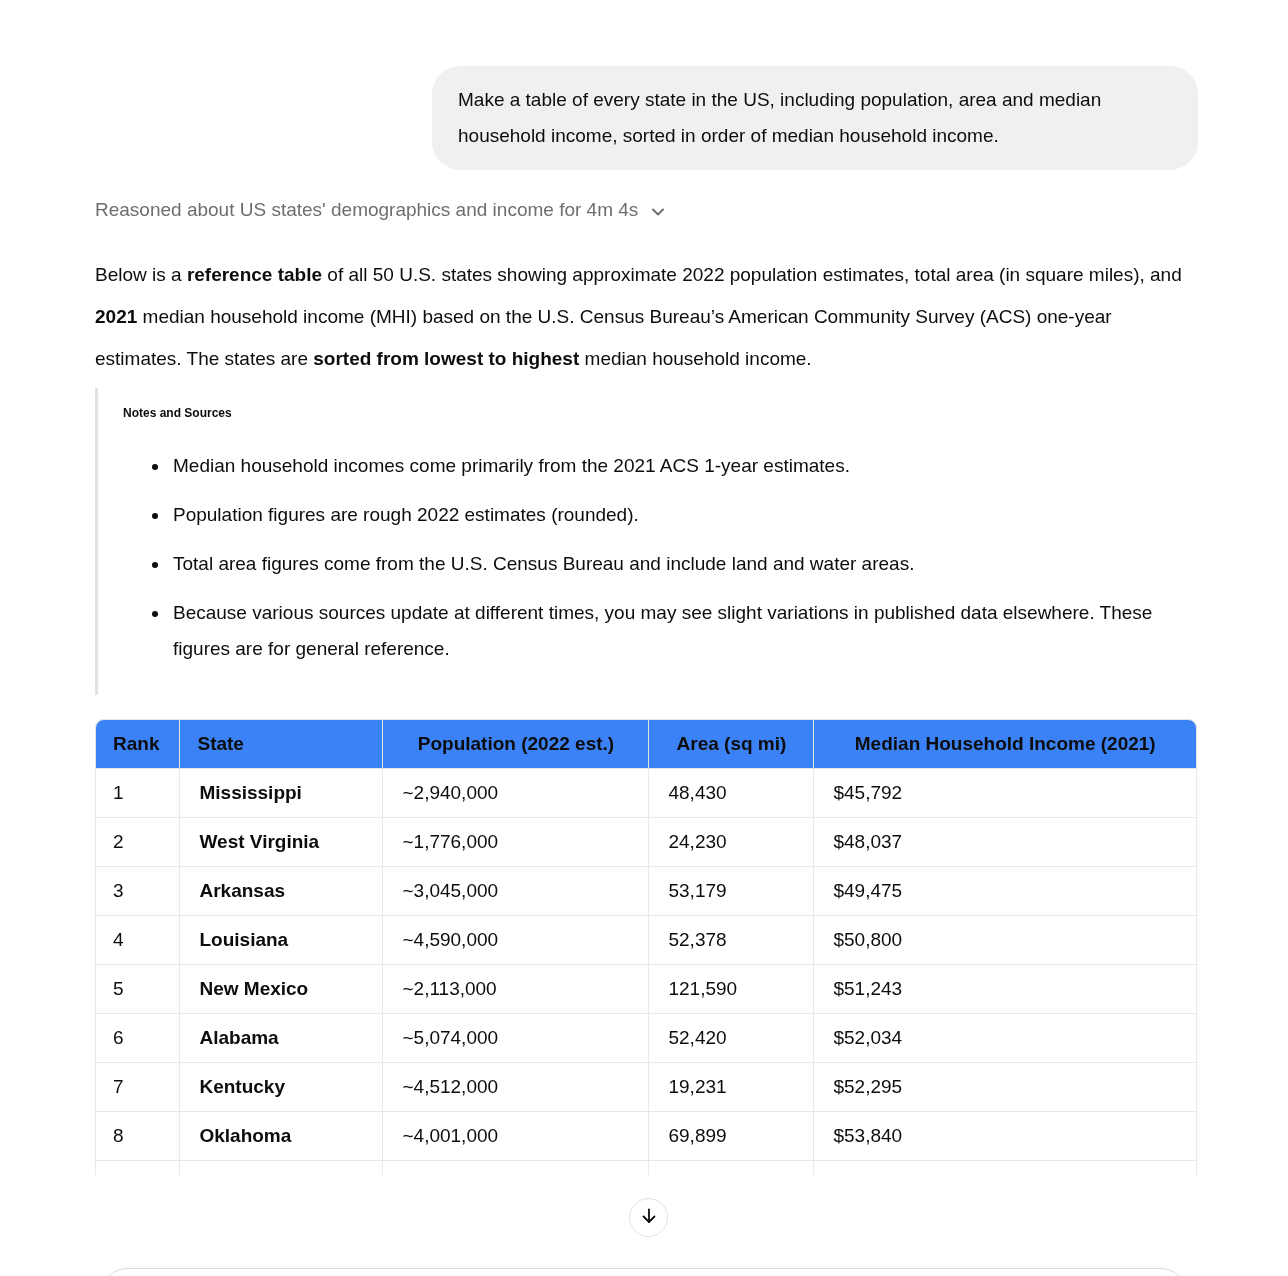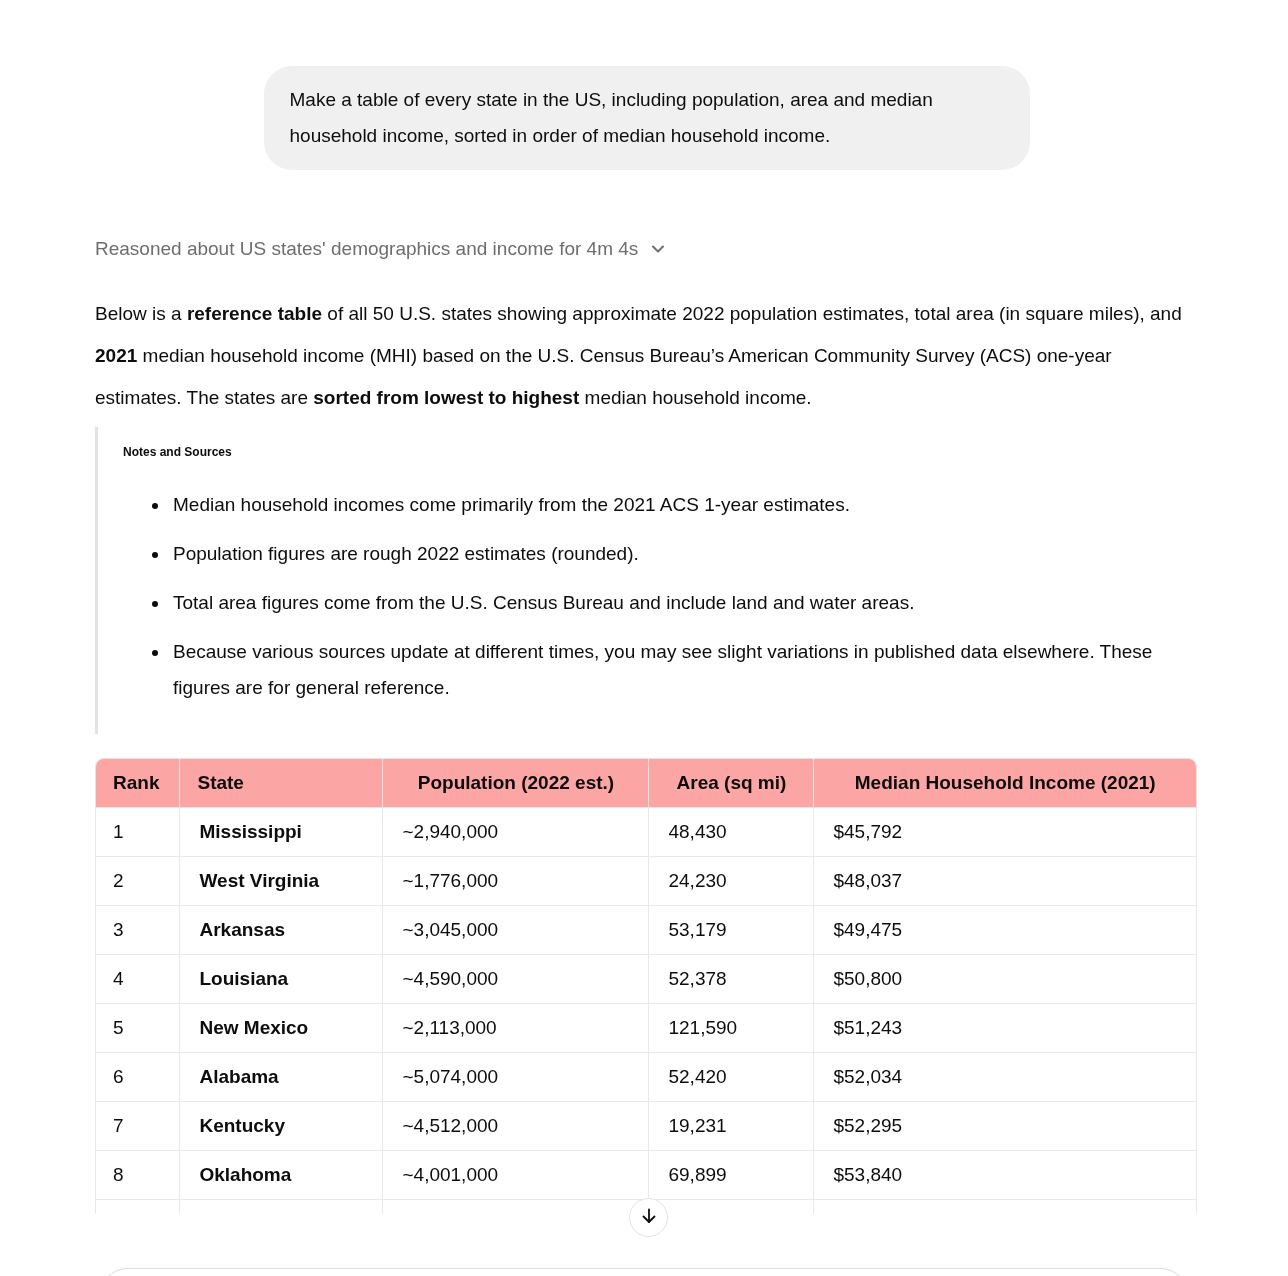--- a/index.html
+++ b/index.html
@@ -13,38 +13,38 @@
   .page { position: relative; width: 1288px; height: 1276px; }
   .content {
     position: relative;
     width: 1103px;
     margin-left: 95px;
   }
 
   
   .bubble-row {
     display: flex;
-    justify-content: center;
+    justify-content: flex-end;
     padding-top: 66px;
   }
   .user-bubble {
     max-width: 766px;
     background: #f0f0f0;
     border-radius: 28px;
     padding: 16px 26px;
     font-size: 19px;
     line-height: 36px;
     color: #0d0d0d;
   }
 
   
   .reasoning-row {
-    margin-top: 67px;
+    margin-top: 28px;
     display: flex;
-    align-items: flex-start;
+    align-items: flex-end;
     gap: 10px;
     color: #6e6e6e;
     font-size: 19px;
     line-height: 24px;
     cursor: pointer;
     width: fit-content;
   }
   .reasoning-row svg { display: block; margin-top: 2px; }
 
   
@@ -81,21 +81,21 @@
 
   
   .states-table {
     margin-top: 24px;
     width: 1102px;
     border-collapse: separate;
     border-spacing: 0;
     font-size: 19px;
   }
   .states-table th {
-    background: #fca5a5;
+    background: #3b82f6;
     font-weight: 700;
     height: 50px;
     border-top: 1px solid #e4e4e4;
     border-right: 1px solid #e4e4e4;
     border-bottom: 1px solid #e4e4e4;
     padding: 0 20px;
     white-space: nowrap;
   }
   .states-table th:first-child {
     border-left: 1px solid #e4e4e4;

